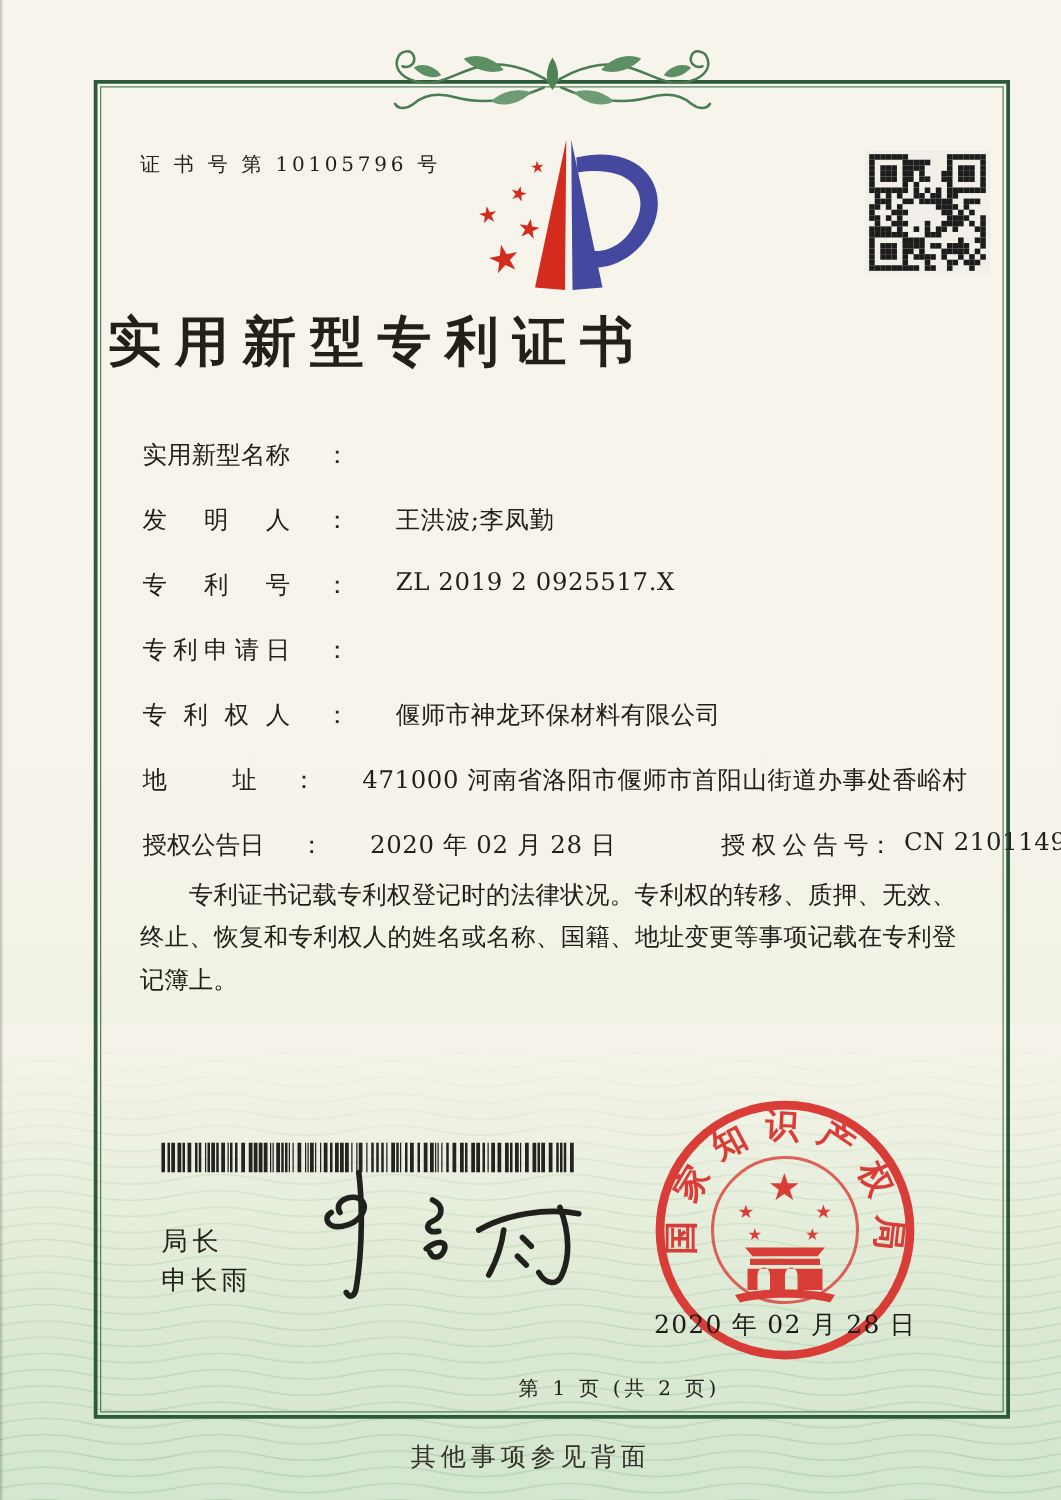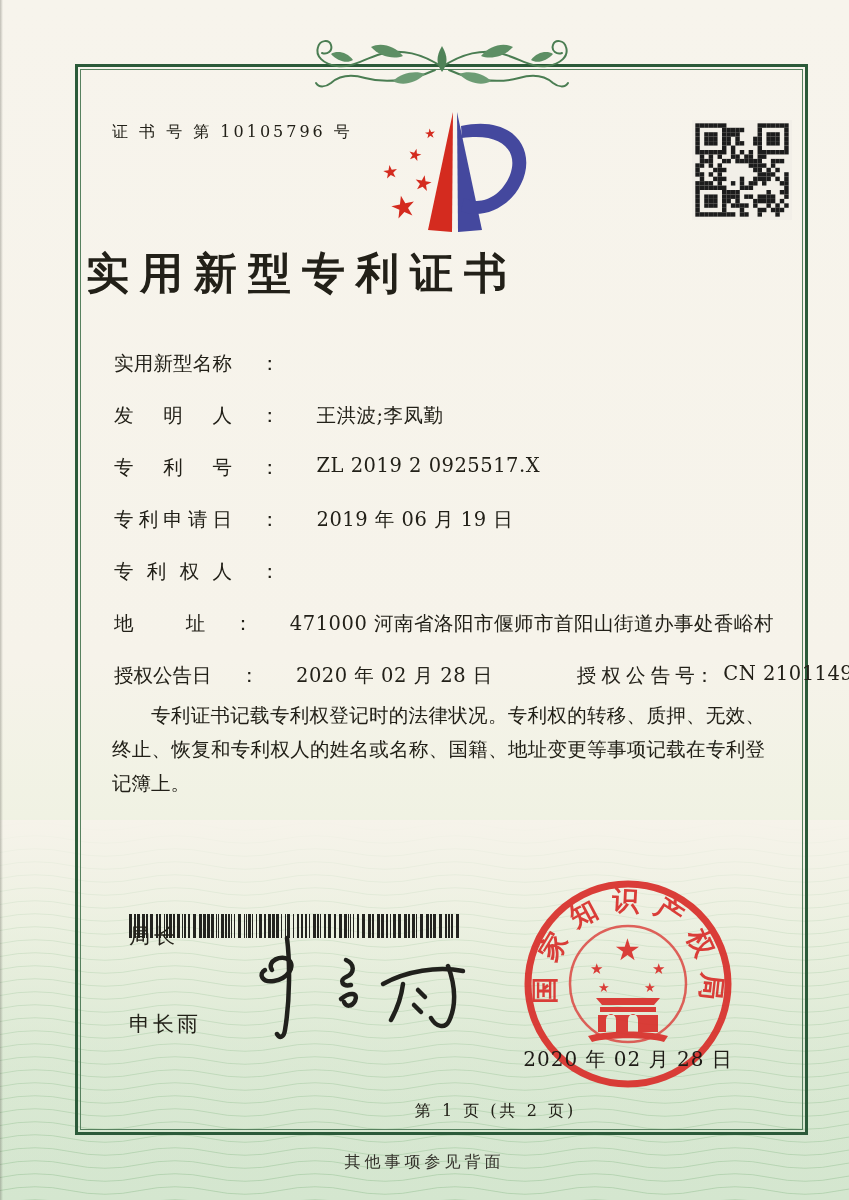--- a/index.html
+++ b/index.html
@@ -30,27 +30,27 @@
   .frow{display:flex;align-items:flex-start;height:26px;margin-bottom:26px;white-space:nowrap;gap:28px;}
   .flabel{display:inline-block;width:118px;text-align:justify;text-align-last:justify;}
   .fcolon{display:inline-block;}
   .fvalue{display:inline-block;margin-left:9px;letter-spacing:0.5px;}
   .fpair2{margin-left:56px;display:flex;}
   
   .bodytext{left:112px;top:699px;width:653px;font-size:19.5px;line-height:34px;text-align:justify;}
   .bodytext p{text-indent:2em;}
   
   .barcode{left:129px;top:914px;}
-  .juzhang{left:129px;top:922px;font-size:21px;letter-spacing:4px;font-family:Liberation Sans, sans-serif;}
+  .juzhang{left:129px;top:979px;font-size:21px;letter-spacing:4px;font-family:Liberation Sans, sans-serif;}
   .signername{left:129px;top:1010px;font-size:21px;letter-spacing:3px;font-family:Liberation Sans, sans-serif;}
   .signature{left:242px;top:930px;}
   .sealwrap{left:518px;top:874px;}
   .sealdate{left:510px;top:1046px;width:236px;text-align:center;font-size:20px;letter-spacing:1px;color:#1d1b16;}
   .pageline{left:75px;top:1101px;width:841px;text-align:center;font-size:16px;letter-spacing:3px;}
-  .backnote{left:0;top:1152px;width:849px;text-align:center;font-size:16px;letter-spacing:4px;color:#33312a;}
+  .backnote{left:0;top:1152px;width:849px;text-align:center;font-size:20px;letter-spacing:4px;color:#33312a;}
   .ornament{left:283px;top:34px;}
   .edge-shadow{left:0;top:0;width:3px;height:1200px;background:linear-gradient(90deg,rgba(90,90,80,.35),rgba(0,0,0,0));}
 </style>
 </head>
 <body>
 
 <svg id="waves" class="abs" width="849" height="380">
   <defs>
     <pattern id="wv" width="140" height="13" patternUnits="userSpaceOnUse">
       <path d="M0,6.5 Q35,-1 70,6.5 T140,6.5" fill="none" stroke="#98c297" stroke-width="1" opacity="0.55"></path>
@@ -354,25 +354,25 @@
     <span class="fvalue">王洪波;李凤勤</span>
   </div>
   <div class="frow">
     <span class="flabel">专利号</span>
       <span class="fcolon">：</span>
     <span class="fvalue">ZL 2019 2 0925517.X</span>
   </div>
   <div class="frow">
     <span class="flabel">专利申请日</span>
       <span class="fcolon">：</span>
-    <span class="fvalue">2019 年 06 月 19 日</span>
   </div>
   <div class="frow">
     <span class="flabel">专利权人</span>
       <span class="fcolon">：</span>
+    <span class="fvalue">偃师市神龙环保材料有限公司</span>
   </div>
   <div class="frow">
     <span class="flabel">地址</span>
       <span class="fcolon">：</span>
     <span class="fvalue">471000 河南省洛阳市偃师市首阳山街道办事处香峪村</span>
   </div>
   <div class="frow">
     <span class="flabel">授权公告日</span>
       <span class="fcolon">：</span>
     <span class="fvalue">2020 年 02 月 28 日</span>

